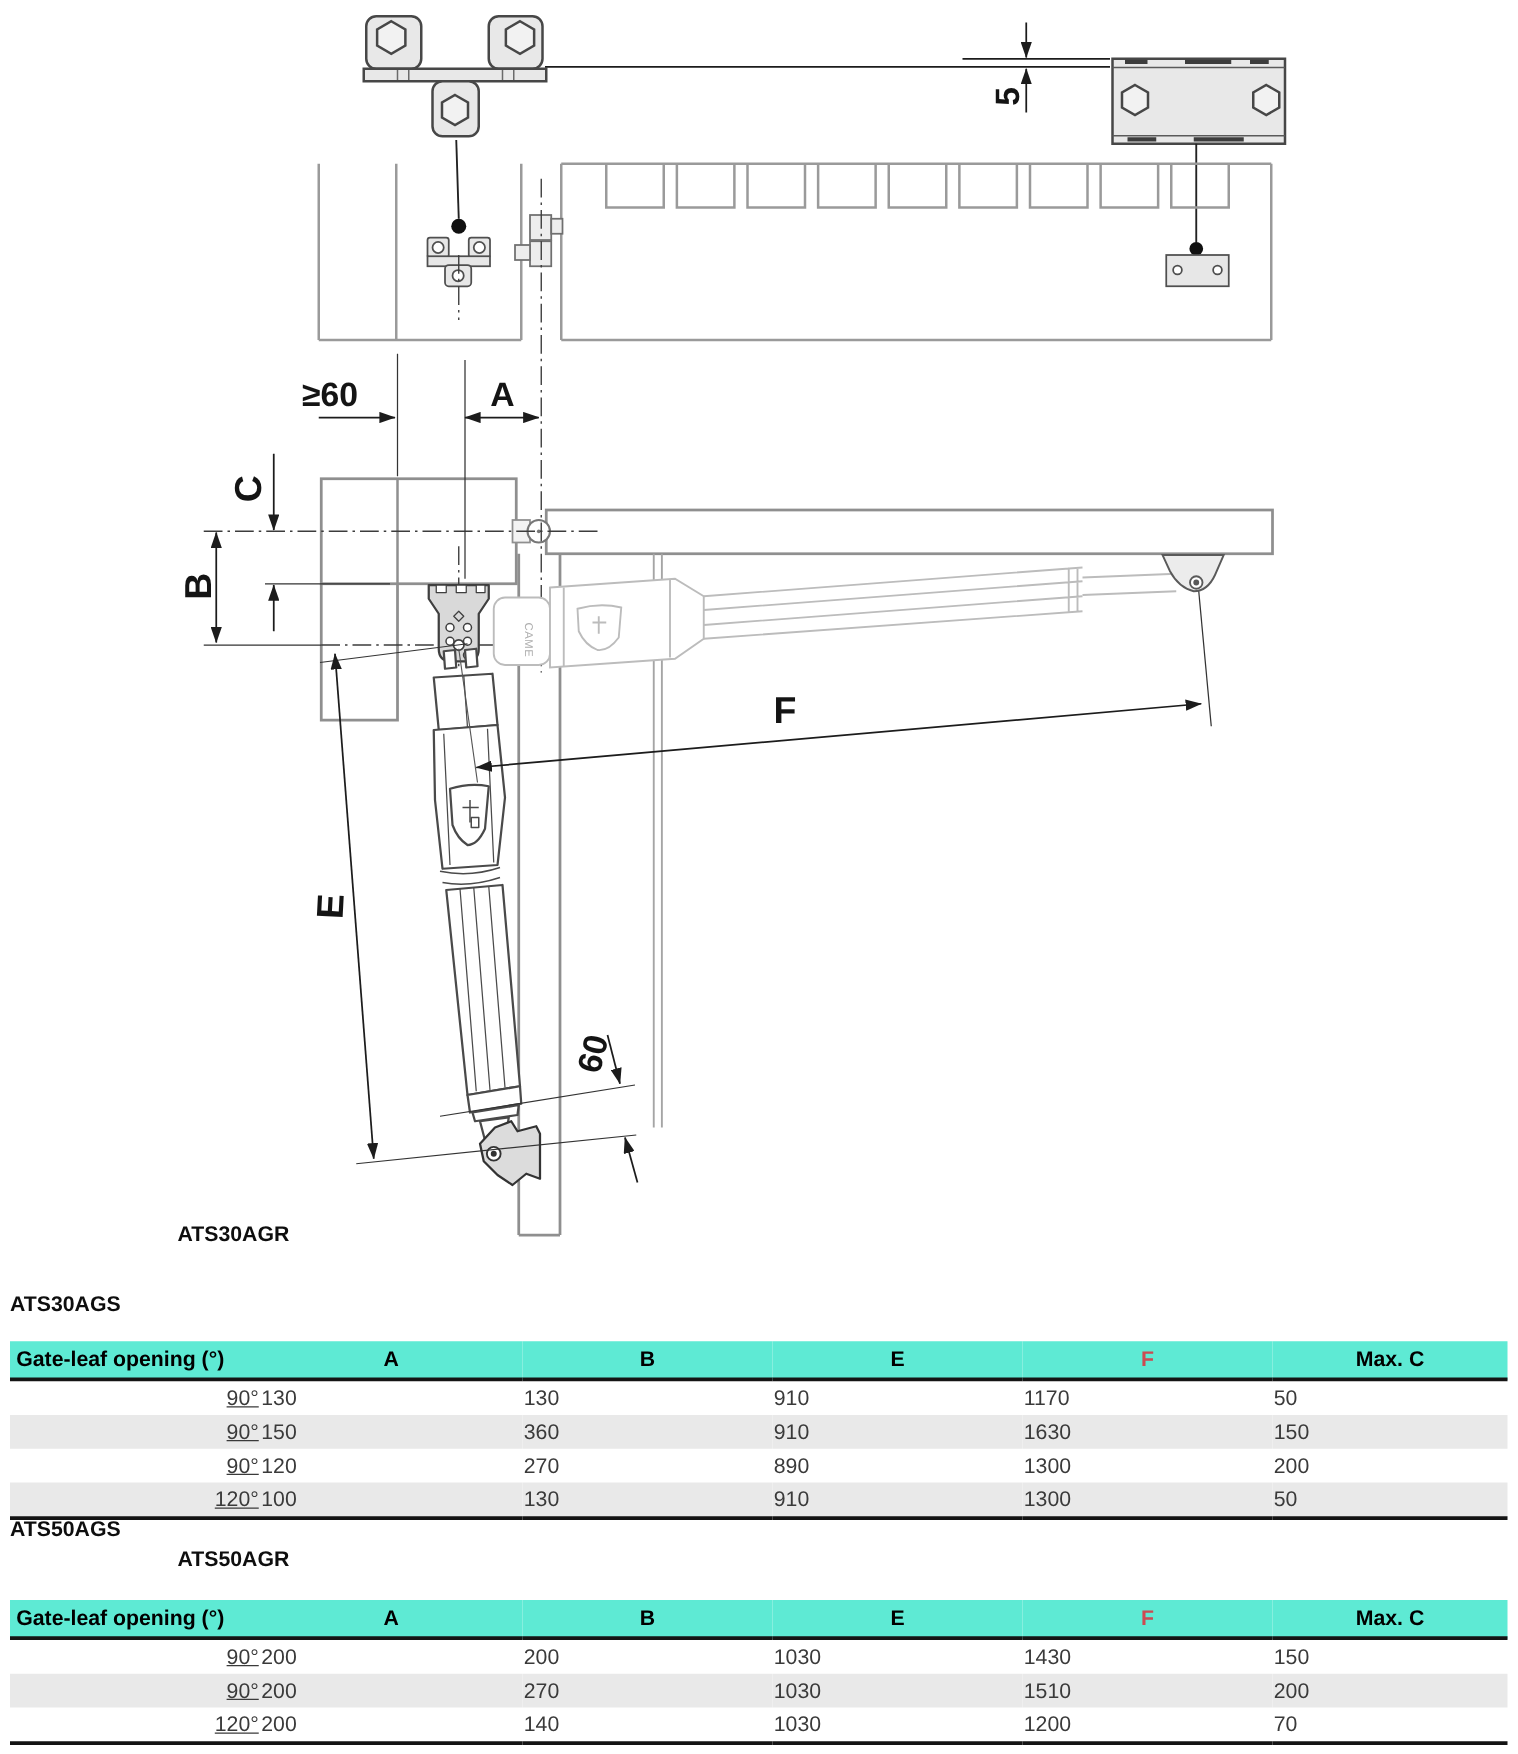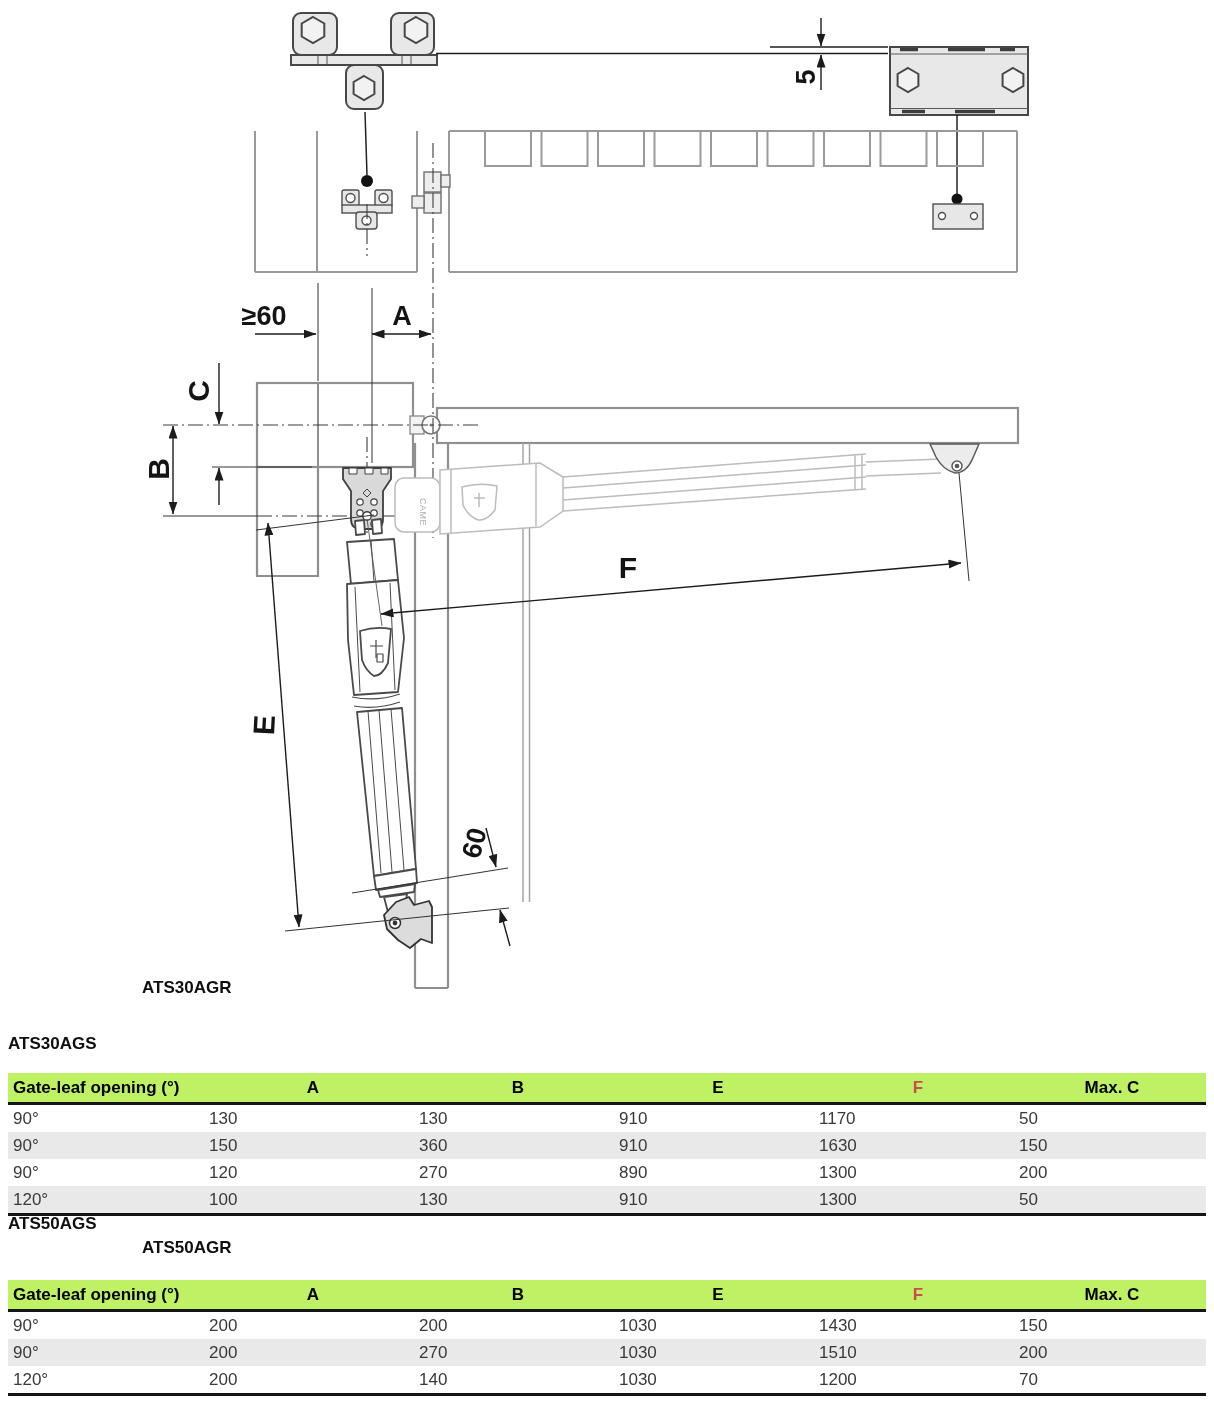--- a/index.html
+++ b/index.html
@@ -5,25 +5,25 @@
   html,body{margin:0;padding:0;background:#fff;}
   body{width:1214px;height:1403px;position:relative;font-family:"Liberation Sans",sans-serif;}
   .diagram-wrap{position:absolute;left:0;top:0;width:1214px;height:1030px;}
   svg text{font-family:"Liberation Sans",sans-serif;}
   .dim-label{font-weight:bold;fill:#141414;font-size:27px;}
   .dim-label-big{font-weight:bold;fill:#141414;font-size:30px;}
   .brand-txt{fill:#adadad;font-size:9px;letter-spacing:.5px;}
   .model-title{position:absolute;font-weight:bold;font-size:17px;color:#0e0e0e;white-space:nowrap;}
   table.spec{position:absolute;left:8px;width:1198px;border-collapse:collapse;table-layout:fixed;
              font-size:17px;color:#3a3a3a;border-bottom:3px solid #141414;}
-  table.spec thead th{background:#bef264;color:#000;height:27px;font-weight:bold;text-align:center;
+  table.spec thead th{background:#5eead4;color:#000;height:27px;font-weight:bold;text-align:center;
              border-bottom:3px solid #141414;font-size:17px;}
   table.spec th:first-child{text-align:left;padding-left:5px;}
   table.spec tbody td{height:25px;text-align:left;}
-  table.spec tbody td:first-child{text-align:left;padding-left:5px;}
+  table.spec tbody td:first-child{text-align:right;padding-left:5px;text-decoration:underline;}
   table.spec tbody tr:nth-child(even){background:#e9e9e9;}
   table.spec th.col-f{color:#cc4b52;}
   .t1{top:1073px;} .t2{top:1280px;}
 </style>
 </head>
 <body>
 
 <div class="diagram-wrap">
 <svg width="1214" height="1030" viewBox="0 0 1214 1030">
   <defs>

